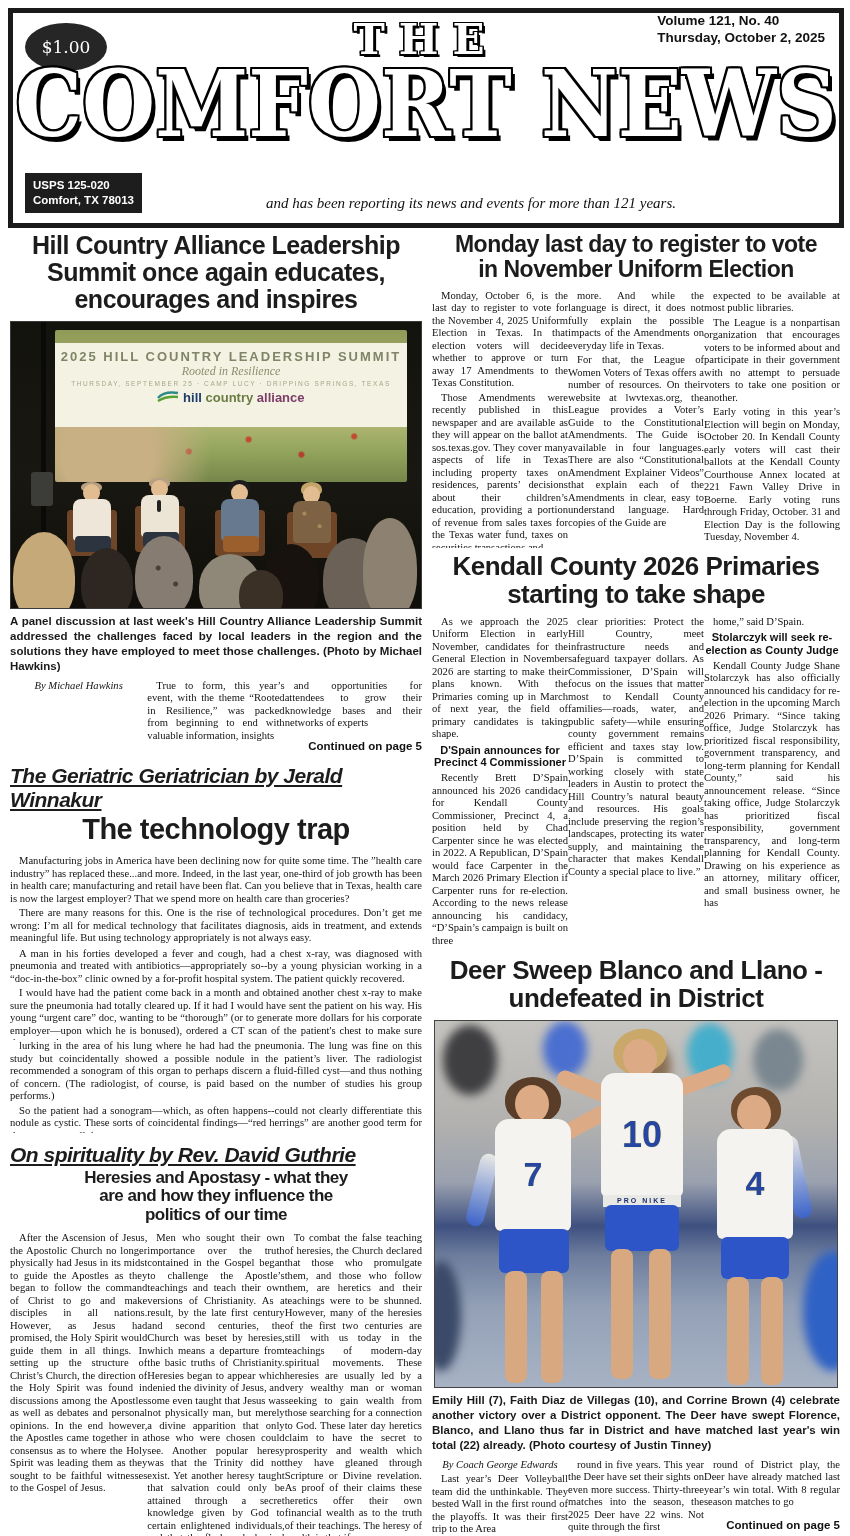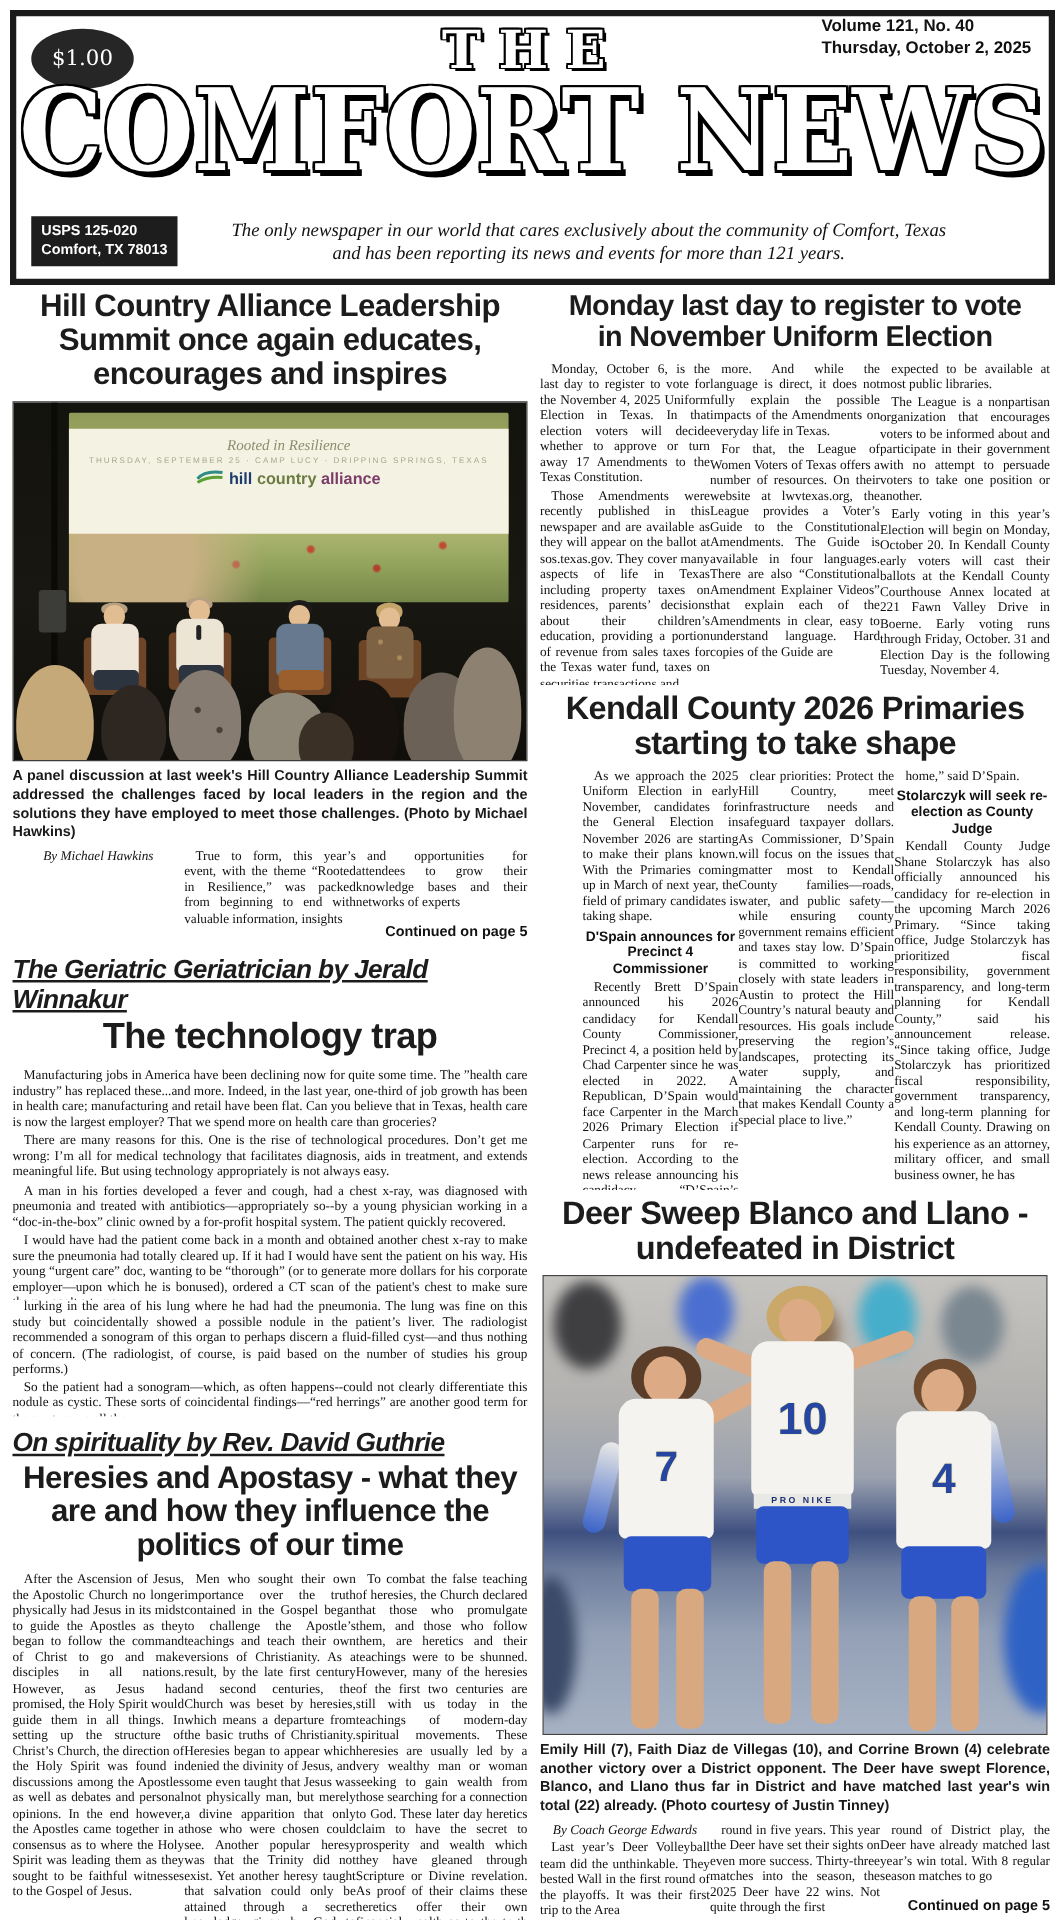--- a/index.html
+++ b/index.html
@@ -32,42 +32,42 @@
   .half{display:block;}
   .half.left{width:412px;}
   .half.right{width:408px;}
 
   .headline{font-family:"Liberation Sans",sans-serif;font-weight:bold;text-align:center;
     white-space:pre-line;line-height:1.08;color:#1c1c1c;letter-spacing:-0.5px;margin:4px 0 8px;}
   .h-hill{font-size:25px;}
   .h-mon{font-size:23px;}
   .h-ken{font-size:26px;}
   .h-deer{font-size:26px;}
-  .h-her{font-size:25px;margin-top:0;}
+  .h-her{font-size:17px;margin-top:0;}
   .h-tech{font-size:29px;margin:2px 0 10px;}
   .kicker{font-family:"Liberation Sans",sans-serif;font-weight:bold;font-style:italic;
     font-size:21px;text-decoration:underline;color:#1c1c1c;margin:10px 0 2px;letter-spacing:-0.5px;}
 
   .caption{font-family:"Liberation Sans",sans-serif;font-weight:bold;font-size:11.5px;
     line-height:1.3;text-align:justify;margin:5px 0 6px;color:#1a1a1a;}
 
   .article-body{display:flex;overflow:hidden;margin-bottom:2px;}
   .ncol{flex:1;font-family:"Liberation Serif",serif;font-size:10.6px;line-height:1.18;
     text-align:justify;overflow:hidden;}
   .ncol p{margin:0 0 2px;text-indent:9px;}
   .ncol p.byline{font-style:italic;text-align:center;text-indent:0;}
   .ncol p.subhead{font-family:"Liberation Sans",sans-serif;font-weight:bold;font-size:11px;
     line-height:1.15;text-align:center;text-indent:0;margin:3px 0;}
   .ncol p.continued{font-family:"Liberation Sans",sans-serif;font-weight:bold;font-size:11.5px;
     text-align:right;text-indent:0;margin-top:10px;}
   .hb-hill{height:74px;}
   .hb-tech{height:278px;flex-direction:column;}
   .hb-her{height:340px;}
   .hb-mon{height:258px;}
-  .hb-ken{height:336px;margin-left:34px;}
+  .hb-ken{height:336px;}
   .hb-deer{height:84px;}
 
   
   .photo-summit{position:relative;width:410px;height:286px;margin:2px 0 0;overflow:hidden;
     background:linear-gradient(180deg,#13130e 0%,#191711 55%,#100e0a 100%);border:1px solid #3a3a3a;}
   .pole{position:absolute;left:30px;top:0;width:5px;height:100%;background:#0a0a08;}
   .pole-box{position:absolute;left:20px;top:150px;width:22px;height:34px;background:#3c3c38;border-radius:3px;}
   .screen{position:absolute;left:44px;right:14px;top:8px;height:152px;border-radius:2px;overflow:hidden;
     background:
       radial-gradient(circle at 15% 82%,#c9b084 14%,transparent 32%),
@@ -152,38 +152,38 @@
       <div>Volume 121,   No. 40</div>
       <div>Thursday, October 2, 2025</div>
     </div>
     <div class="mast-the">THE</div>
     <div class="mast-title">COMFORT NEWS</div>
     <div class="usps-box">
       <div>USPS 125-020</div>
       <div>Comfort, TX 78013</div>
     </div>
     <div class="tagline">
-      <div>The only newspaper in our world that cares exclusively about the community of Comfort, Texas</div>
       <div>and has been reporting its news and events for more than 121 years.</div>
     </div>
   </header>
 
   <main class="content">
 
     <section class="half left">
 
       <h1 class="headline h-hill">Hill Country Alliance Leadership
 Summit once again educates,
 encourages and inspires</h1>
 
       <figure class="photo-summit">
         <div class="pole"></div>
         <div class="pole-box"></div>
         <div class="screen">
           <div class="slide-banner">
+            <div class="slide-title">2025 HILL COUNTRY LEADERSHIP SUMMIT</div>
             <div class="slide-sub">Rooted in Resilience</div>
             <div class="slide-date">THURSDAY, SEPTEMBER 25 · CAMP LUCY · DRIPPING SPRINGS, TEXAS</div>
             <div class="slide-logo">
               <svg width="22" height="12" viewBox="0 0 22 12">
                   <path d="M1 8 Q7 1 21 3" stroke="#2e8b85" stroke-width="2.5" fill="none"></path>
                   <path d="M1 11 Q9 6 21 7" stroke="#5aa032" stroke-width="2.5" fill="none"></path>
                 </svg>
               <span class="lw1">hill</span>
               <span class="lw2">country</span>
               <span class="lw3">alliance</span>

